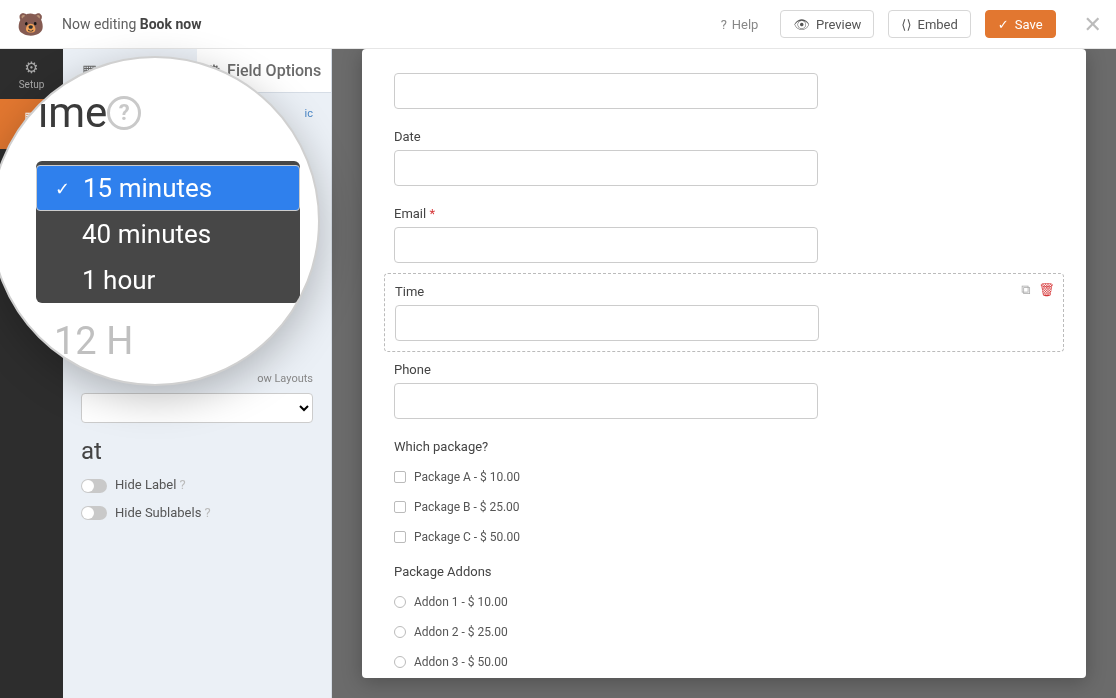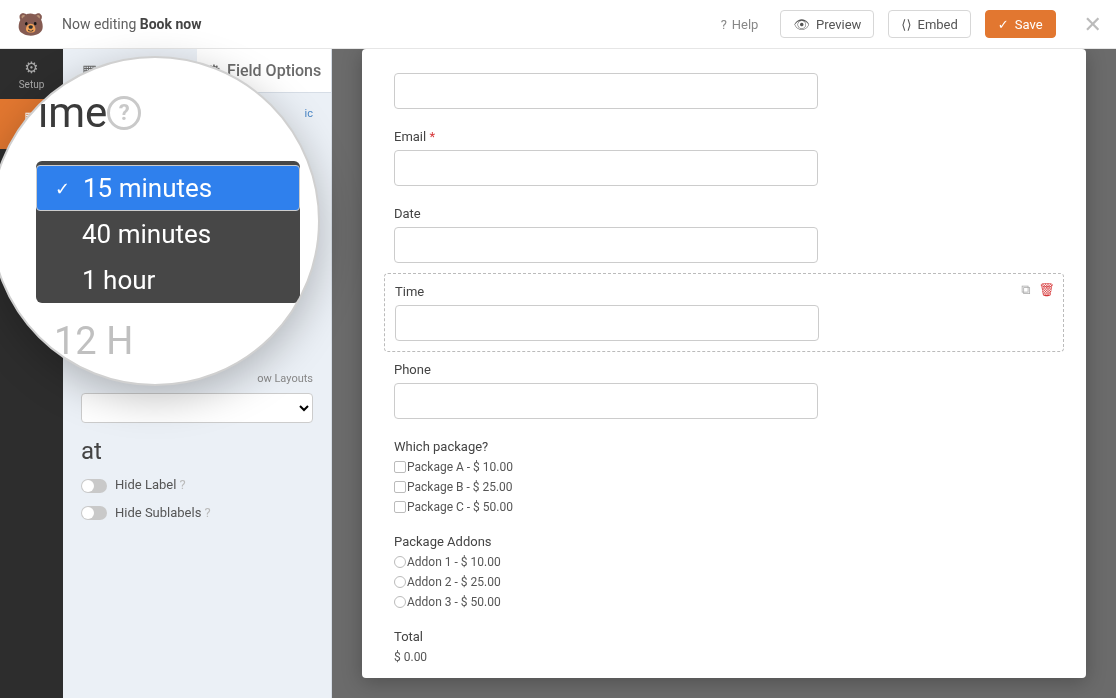--- a/index.html
+++ b/index.html
@@ -31,21 +31,21 @@
 .preview{flex:1;background:#6b6b6b;padding:0 30px 20px;overflow:hidden}
 .form-card{background:#fff;border-radius:4px;height:100%;padding:24px 32px 34px;box-shadow:0 4px 20px rgba(0,0,0,.25);overflow:hidden}
 .f-field{margin-bottom:20px}
 .f-label{font-size:13px;color:#444;margin-bottom:6px;display:block}
 .req{color:#d63638}
 .f-input{width:424px;height:36px;border:1px solid #ccc;border-radius:4px}
 .f-sel{border:1px dashed #bbb;border-radius:4px;padding:10px;margin:-10px -10px 10px;position:relative}
 .f-sel .tools{position:absolute;right:8px;top:8px;display:flex;gap:8px;font-size:13px;color:#aaa}
 .del{color:#d63638}
 .opts{font-size:12px;color:#555;margin-top:6px}
-.opt{display:flex;align-items:center;gap:1px;margin:6px 0}
+.opt{display:flex;align-items:center;gap:8px;margin:16px 0}
 .cb{width:12px;height:12px;border:1px solid #bbb;border-radius:2px}
 .rb{width:12px;height:12px;border:1px solid #bbb;border-radius:50%}
 .submit{background:#e4e4e4;color:#555;border:1px solid #ccc;border-radius:4px;padding:8px 16px;font-size:13px;cursor:pointer}
 .magnifier{position:absolute;left:-10px;top:56px;width:330px;height:330px;border-radius:50%;background:#fff;border:2px solid #d0d0d0;box-shadow:0 12px 40px rgba(0,0,0,.25);overflow:hidden}
 .mag-inner{position:absolute;inset:0;padding:30px 26px}
 .mag-title{font-size:42px;color:#3a3a3a;display:flex;align-items:center;margin-left:20px}
 .q-ico{width:34px;height:34px;border-radius:50%;border:3px solid #c9c9c9;color:#c9c9c9;display:flex;align-items:center;justify-content:center;font-size:22px;font-weight:700}
 .dd-box{margin-top:24px;background:#474747;border-radius:6px;overflow:hidden;width:264px;margin-left:18px}
 .dd-item{height:46px;display:flex;align-items:center;padding:0 18px;font-size:26px;color:#fff;gap:12px;cursor:pointer}
 .dd-item.sel{background:#2f80ed}
@@ -114,25 +114,25 @@
       <div class="row"><span class="toggle"></span><span>Hide Sublabels</span> <span style="color:#bbb">?</span></div>
     </div>
   </div>
 
   <div class="preview">
     <div class="form-card">
       <div class="f-field">
           <div class="f-input"></div>
         </div>
       <div class="f-field">
+          <span class="f-label">Date</span>
+          <div class="f-input"></div>
+        </div>
+      <div class="f-field">
           <span class="f-label"><span>Email</span> <span class="req">*</span></span>
-          <div class="f-input"></div>
-        </div>
-      <div class="f-field">
-          <span class="f-label">Date</span>
           <div class="f-input"></div>
         </div>
       <div class="f-sel">
         <div class="tools">
             <span>⧉</span>
             <span class="del">🗑</span>
           </div>
         <span class="f-label">Time</span>
           <div class="f-input"></div>
       </div>

